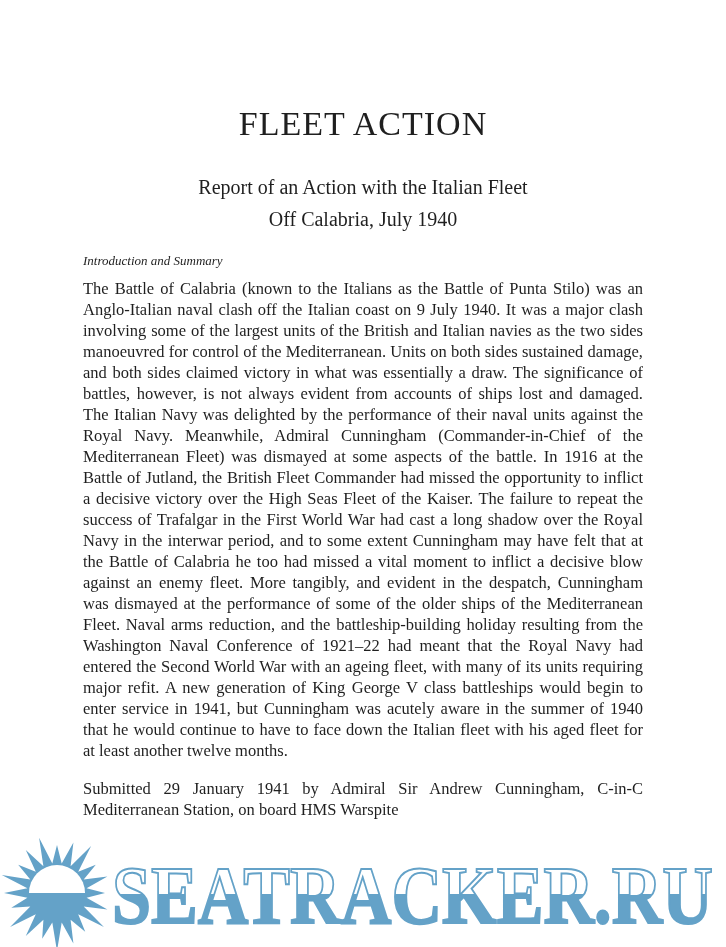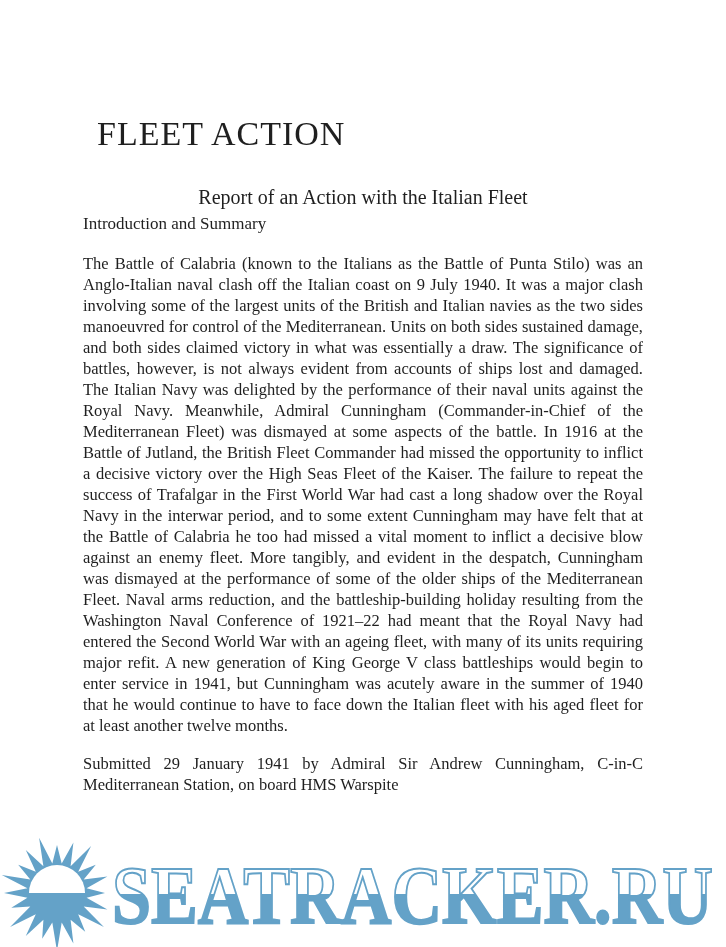--- a/index.html
+++ b/index.html
@@ -11,39 +11,42 @@
     color: #1f1f1f;
     position: relative;
     overflow: hidden;
   }
   .page {
     position: relative;
     padding: 0 83px;
     z-index: 1;
   }
   .doc-title {
-    margin: 14px;
+    margin: 4px;
     padding-top: 100px;
+    text-align: center;
     font-size: 34px;
     font-weight: 400;
     letter-spacing: 1px;
     line-height: 40px;
   }
   .doc-subtitle {
     margin-top: 27px;
     text-align: center;
     font-size: 20px;
     line-height: 32px;
   }
   .section-heading {
-    font-size: 17px;
+    margin-top: 15px;
+    font-style: italic;
+    font-size: 13px;
     line-height: 21px;
   }
   .body-paragraph {
-    margin-top: 19px;
+    margin-top: 7px;
     font-size: 16.5px;
     line-height: 21px;
     text-align: justify;
   }
   .submission-note {
     margin-top: 12px;
     font-size: 16.5px;
     line-height: 21px;
     text-align: justify;
     font-family: Liberation Serif, serif;
@@ -66,20 +69,21 @@
   }
 </style>
 </head>
 <body>
 
 <div class="page">
   <h1 class="doc-title">FLEET ACTION</h1>
 
   <div class="doc-subtitle">
     <div>Report of an Action with the Italian Fleet</div>
+    <div>Off Calabria, July 1940</div>
   </div>
 
   <div class="section-heading">Introduction and Summary</div>
 
   <p class="body-paragraph">The Battle of Calabria (known to the Italians as the Battle of Punta Stilo) was an Anglo-Italian naval clash off the Italian coast on 9 July 1940. It was a major clash involving some of the largest units of the British and Italian navies as the two sides manoeuvred for control of the Mediterranean. Units on both sides sustained damage, and both sides claimed victory in what was essentially a draw. The significance of battles, however, is not always evident from accounts of ships lost and damaged. The Italian Navy was delighted by the performance of their naval units against the Royal Navy. Meanwhile, Admiral Cunningham (Commander-in-Chief of the Mediterranean Fleet) was dismayed at some aspects of the battle. In 1916 at the Battle of Jutland, the British Fleet Commander had missed the opportunity to inflict a decisive victory over the High Seas Fleet of the Kaiser. The failure to repeat the success of Trafalgar in the First World War had cast a long shadow over the Royal Navy in the interwar period, and to some extent Cunningham may have felt that at the Battle of Calabria he too had missed a vital moment to inflict a decisive blow against an enemy fleet. More tangibly, and evident in the despatch, Cunningham was dismayed at the performance of some of the older ships of the Mediterranean Fleet. Naval arms reduction, and the battleship-building holiday resulting from the Washington Naval Conference of 1921–22 had meant that the Royal Navy had entered the Second World War with an ageing fleet, with many of its units requiring major refit. A new generation of King George V class battleships would begin to enter service in 1941, but Cunningham was acutely aware in the summer of 1940 that he would continue to have to face down the Italian fleet with his aged fleet for at least another twelve months.</p>
 
   <p class="submission-note">Submitted 29 January 1941 by Admiral Sir Andrew Cunningham, C-in-C Mediterranean Station, on board HMS Warspite</p>
 </div>
 
 <svg class="watermark" viewBox="0 0 726 114" xmlns="http://www.w3.org/2000/svg">

